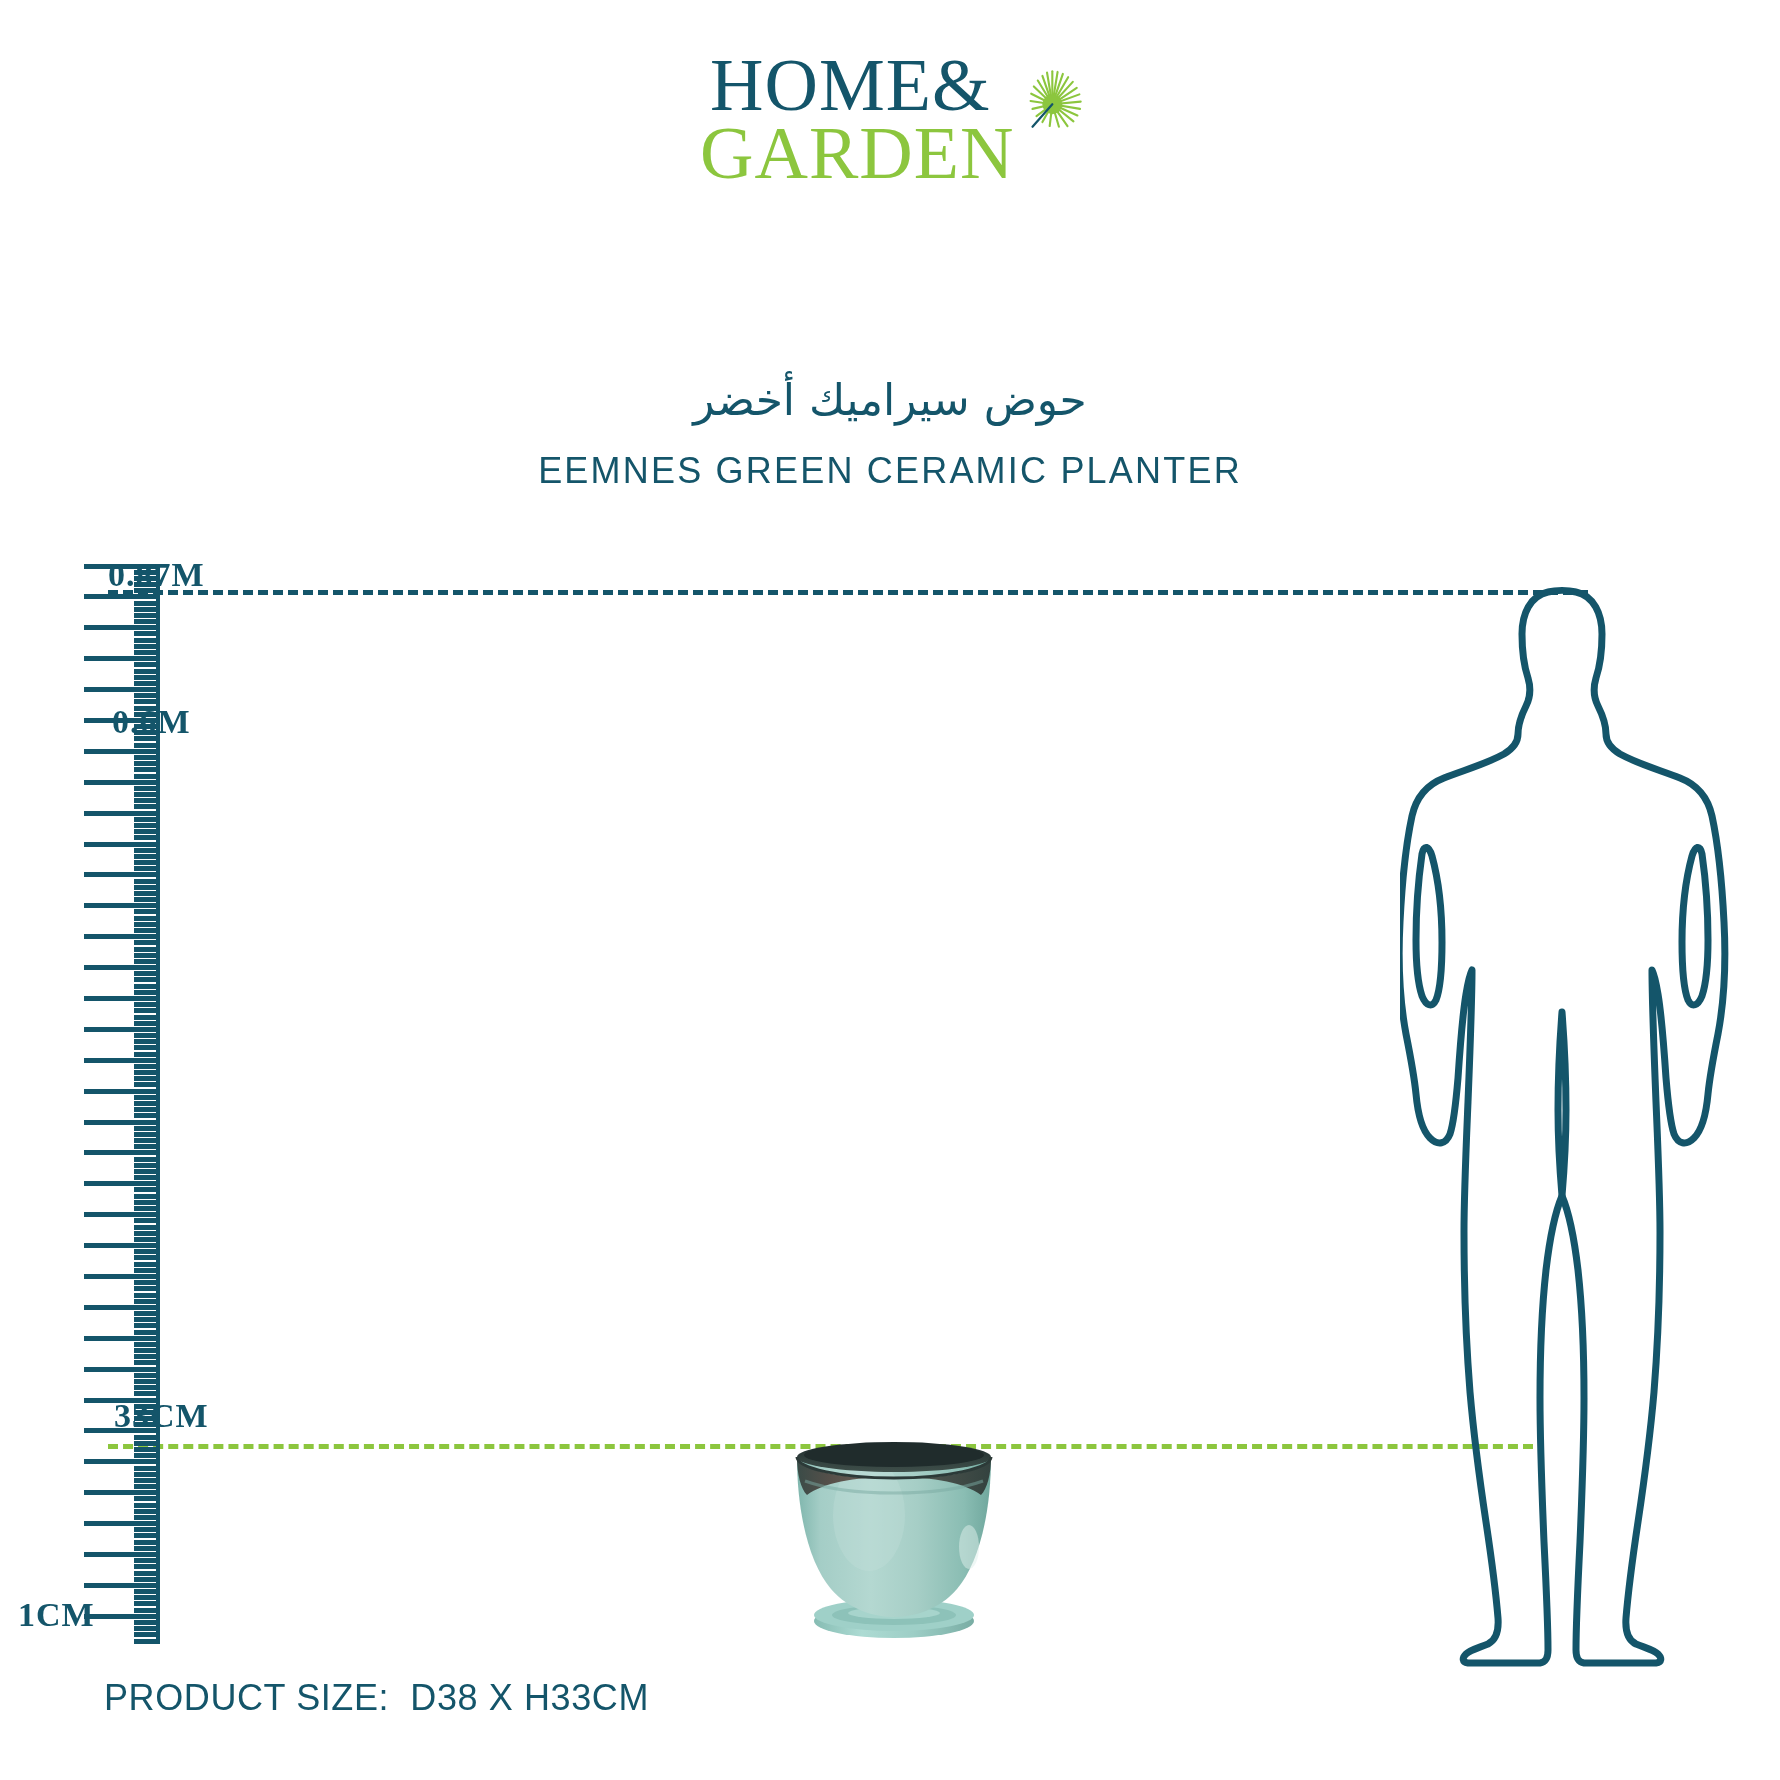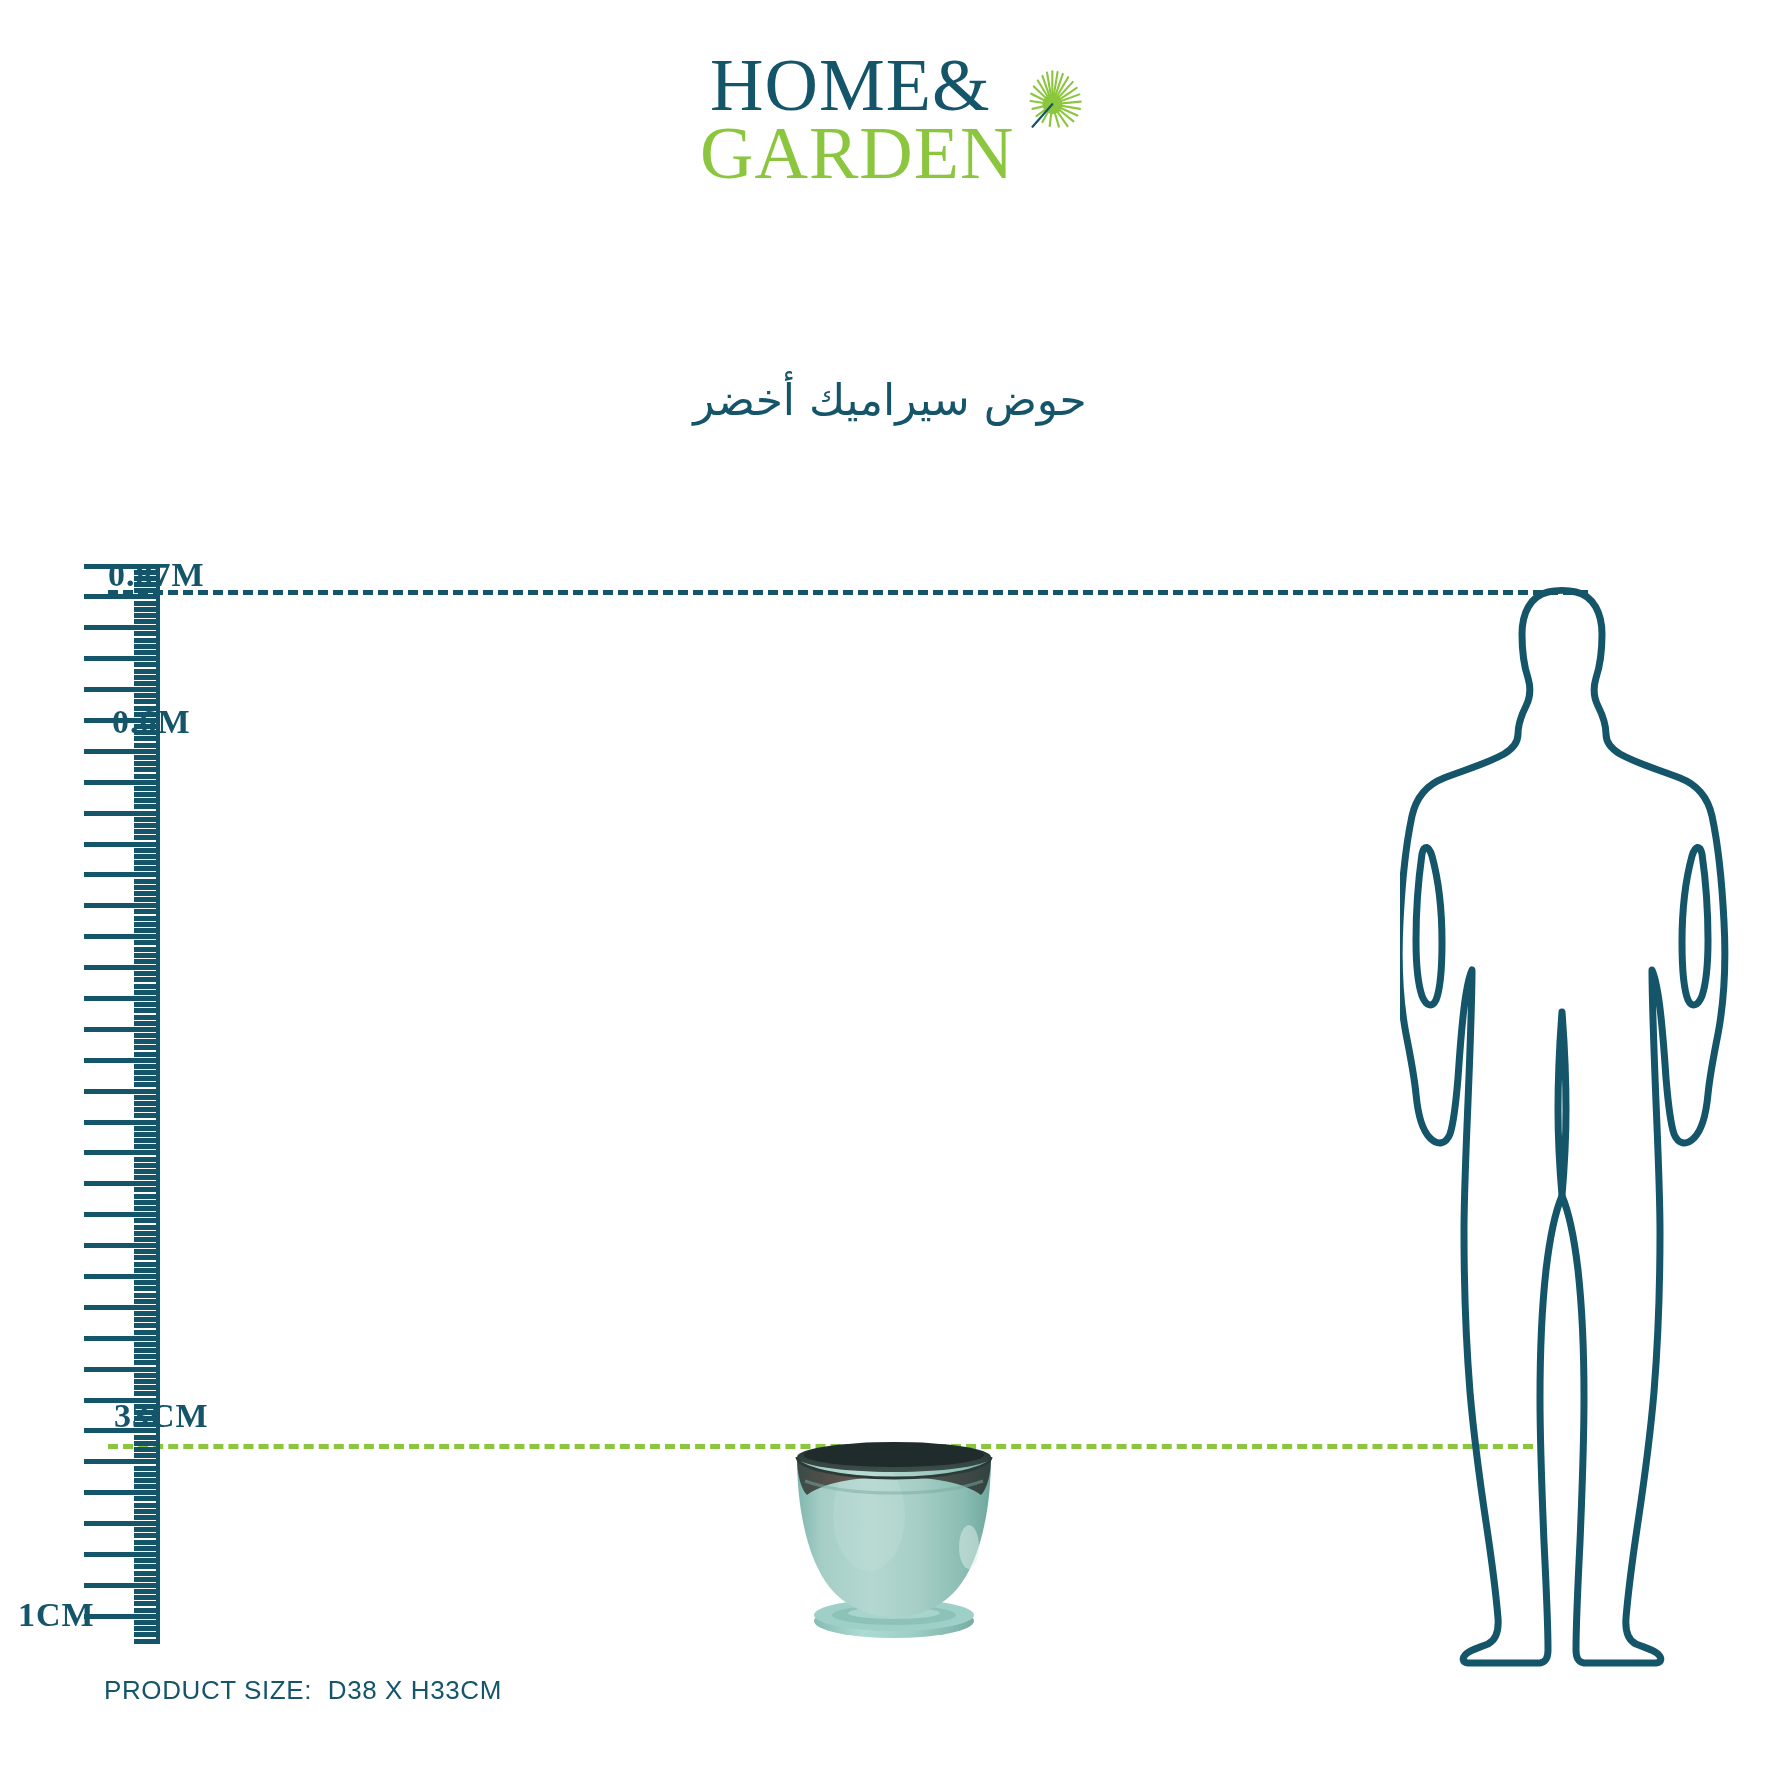--- a/index.html
+++ b/index.html
@@ -164,21 +164,21 @@
     width: 222px;
     height: 205px;
   }
 
   
   #footer {
     position: absolute;
     left: 104px;
     top: 1672px;
     font-family: "Liberation Sans", sans-serif;
-    font-size: 26px;
+    font-size: 36px;
     letter-spacing: 0.6px;
     color: #14556a;
     line-height: 1.42;
   }
   #footer div { white-space: pre; }
 </style>
 </head>
 <body>
 
 <div id="page">
@@ -213,20 +213,21 @@
           <line x1="52" y1="58" x2="28" y2="76"></line>
           <line x1="52" y1="58" x2="37" y2="85"></line>
           <line x1="52" y1="58" x2="48" y2="91"></line>
           <line x1="52" y1="58" x2="62" y2="92"></line>
         </g>
         <circle cx="52" cy="58" r="15" fill="#8cc63e" stroke="none"></circle>
         <path d="M52 58 L22 92" stroke="#14556a" stroke-width="3.4"></path>
       </g>
     </svg>
   </div>
+  <div id="title-en">EEMNES GREEN CERAMIC PLANTER</div>
 
   <div id="guide-top" class="guide"></div>
   <div id="guide-product" class="guide"></div>
 
   <div id="ruler">
     <div id="ruler-spine"></div>
     <div id="ticks">
         <div class="tick minor" style="top: 1072.5px;"></div>
         <div class="tick minor" style="top: 1066.32px;"></div>
         <div class="tick minor" style="top: 1060.14px;"></div>

